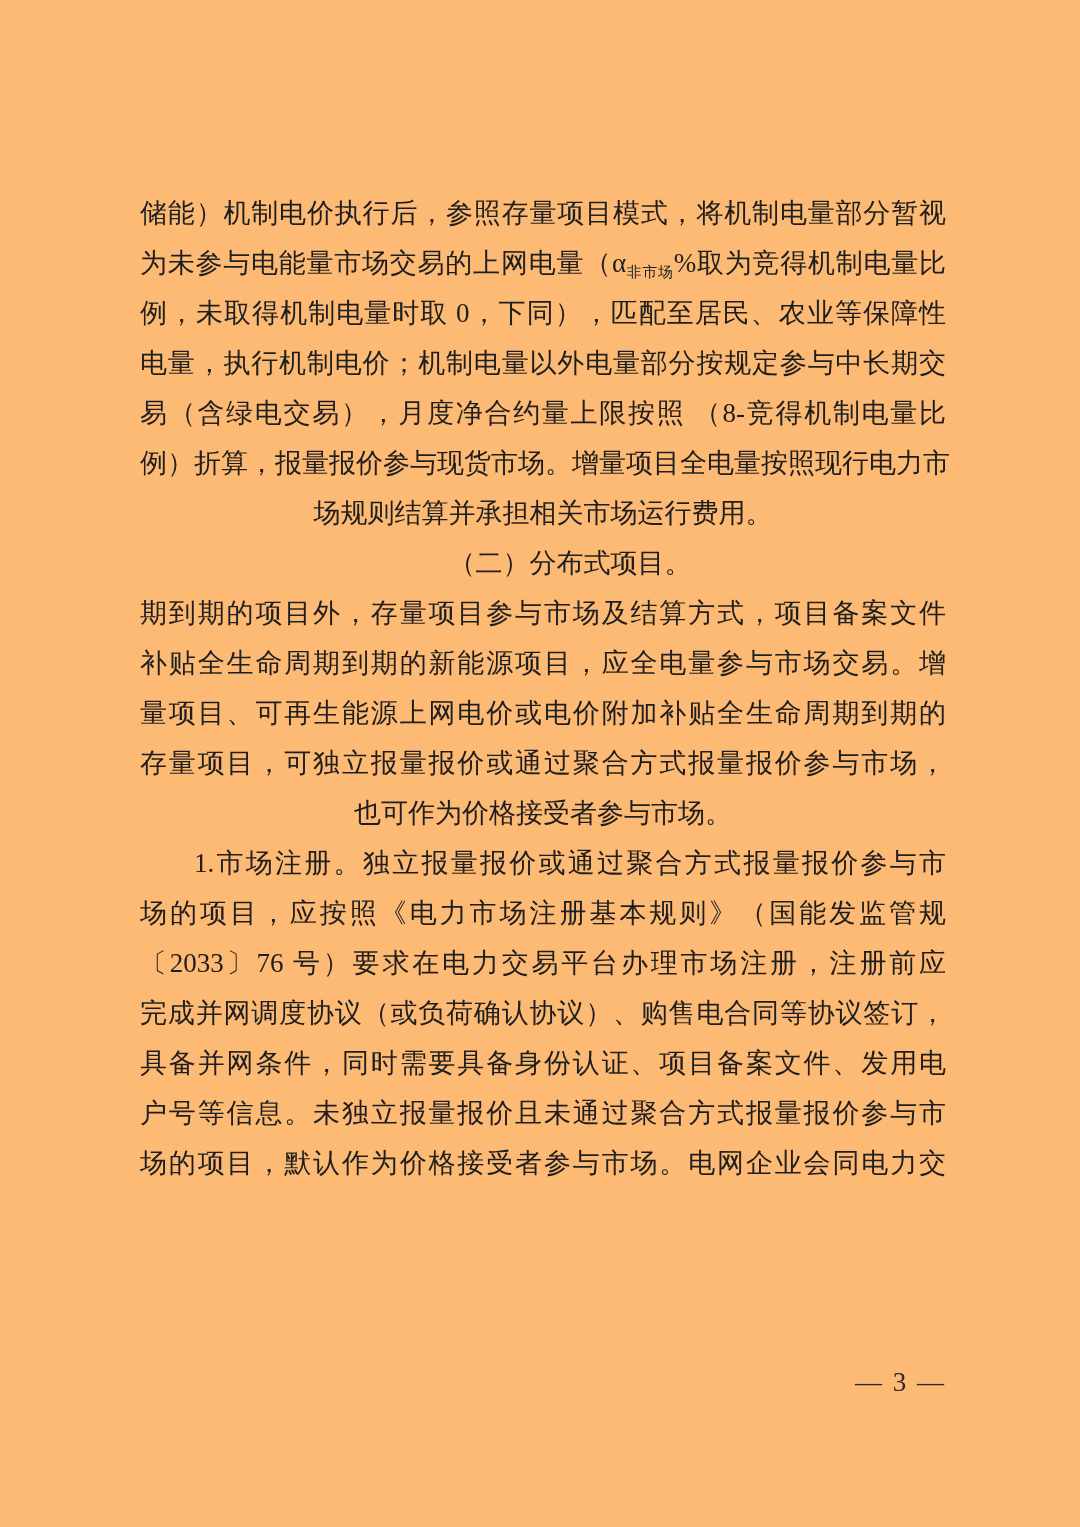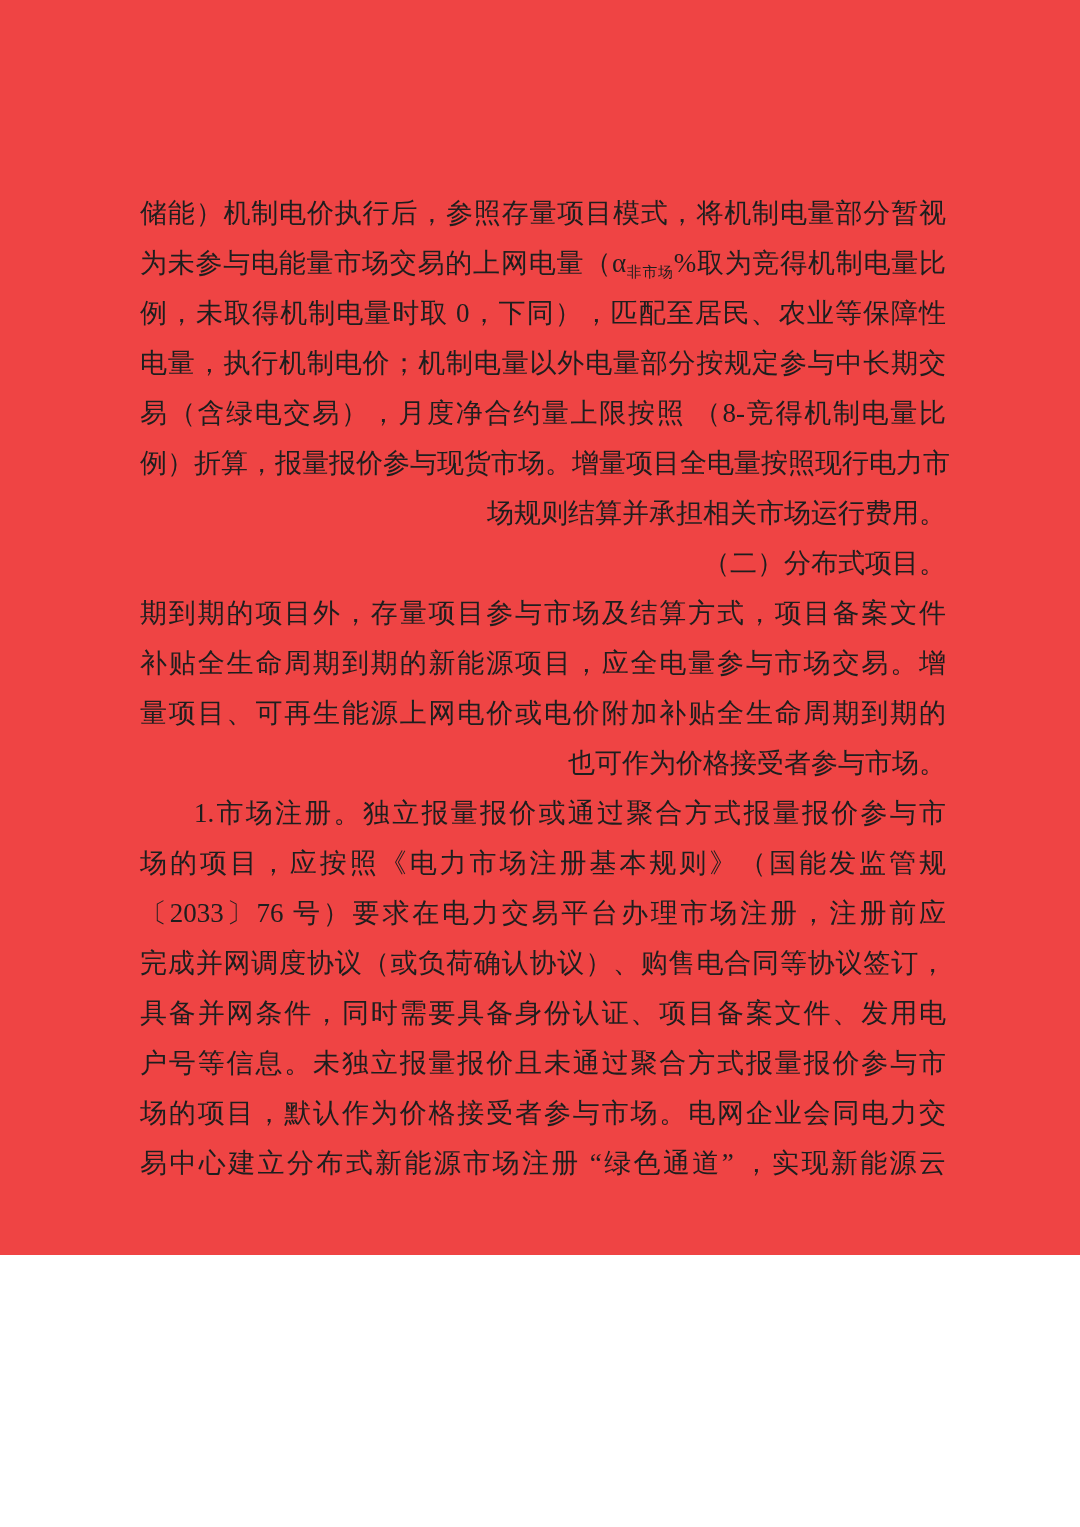--- a/index.html
+++ b/index.html
@@ -3,39 +3,39 @@
 <meta charset="utf-8">
 <style>
   html, body {
     margin: 0;
     padding: 0;
     background: #ffffff;
   }
   .page {
     position: relative;
     width: 1080px;
-    height: 1255px;
-    background: #ef4444;
+    height: 1527px;
+    background: #fdba74;
     overflow: hidden;
     font-family: "Liberation Serif", "DejaVu Serif", serif;
     color: #1e1e1e;
   }
   .text-column {
     position: absolute;
     left: 140px;
     top: 188px;
     width: 806px;
   }
   .line {
     font-size: 27px;
     line-height: 50px;
     height: 50px;
     white-space: nowrap;
     overflow: visible;
-    text-align: right;
+    text-align: center;
     color: #1e1e1e;
   }
   .line.justify {
     text-align: justify;
     text-align-last: justify;
     text-justify: inter-character;
   }
   .line.indent {
     text-indent: 2em;
   }
@@ -66,24 +66,24 @@
       <div class="line justify"><span class="">为未参与电能量市场交易的上网电量（</span><span class="">α</span><span class="subscript">非市场</span><span class="">%取为竞得机制电量比</span></div>
       <div class="line justify"><span class="">例，未取得机制电量时取 0，下同），匹配至居民、农业等保障性</span></div>
       <div class="line justify"><span class="">电量，执行机制电价；机制电量以外电量部分按规定参与中长期交</span></div>
       <div class="line justify"><span class="">易（含绿电交易），月度净合约量上限按照 （8-竞得机制电量比</span></div>
       <div class="line justify"><span class="">例）折算，报量报价参与现货市场。增量项目全电量按照现行电力市</span></div>
       <div class="line"><span class="">场规则结算并承担相关市场运行费用。</span></div>
       <div class="line indent"><span class="bold ">（二）分布式项目。</span></div>
       <div class="line justify"><span class="">期到期的项目外，存量项目参与市场及结算方式，项目备案文件</span></div>
       <div class="line justify"><span class="">补贴全生命周期到期的新能源项目，应全电量参与市场交易。增</span></div>
       <div class="line justify"><span class="">量项目、可再生能源上网电价或电价附加补贴全生命周期到期的</span></div>
+      <div class="line justify"><span class="">存量项目，可独立报量报价或通过聚合方式报量报价参与市场，</span></div>
       <div class="line"><span class="">也可作为价格接受者参与市场。</span></div>
       <div class="line indent justify"><span class="bold ">1.市场注册。</span><span class="">独立报量报价或通过聚合方式报量报价参与市</span></div>
       <div class="line justify"><span class="">场的项目，应按照《电力市场注册基本规则》（国能发监管规</span></div>
       <div class="line justify"><span class="">〔2033〕76 号）要求在电力交易平台办理市场注册，注册前应</span></div>
       <div class="line justify"><span class="">完成并网调度协议（或负荷确认协议）、购售电合同等协议签订，</span></div>
       <div class="line justify"><span class="">具备并网条件，同时需要具备身份认证、项目备案文件、发用电</span></div>
       <div class="line justify"><span class="">户号等信息。未独立报量报价且未通过聚合方式报量报价参与市</span></div>
       <div class="line justify"><span class="">场的项目，默认作为价格接受者参与市场。电网企业会同电力交</span></div>
-      <div class="line justify"><span class="">易中心建立分布式新能源市场注册 “绿色通道” ，实现新能源云</span></div>
     </div>
   <div class="page-number">— 3 —</div>
 </div>
 
 </body></html>

